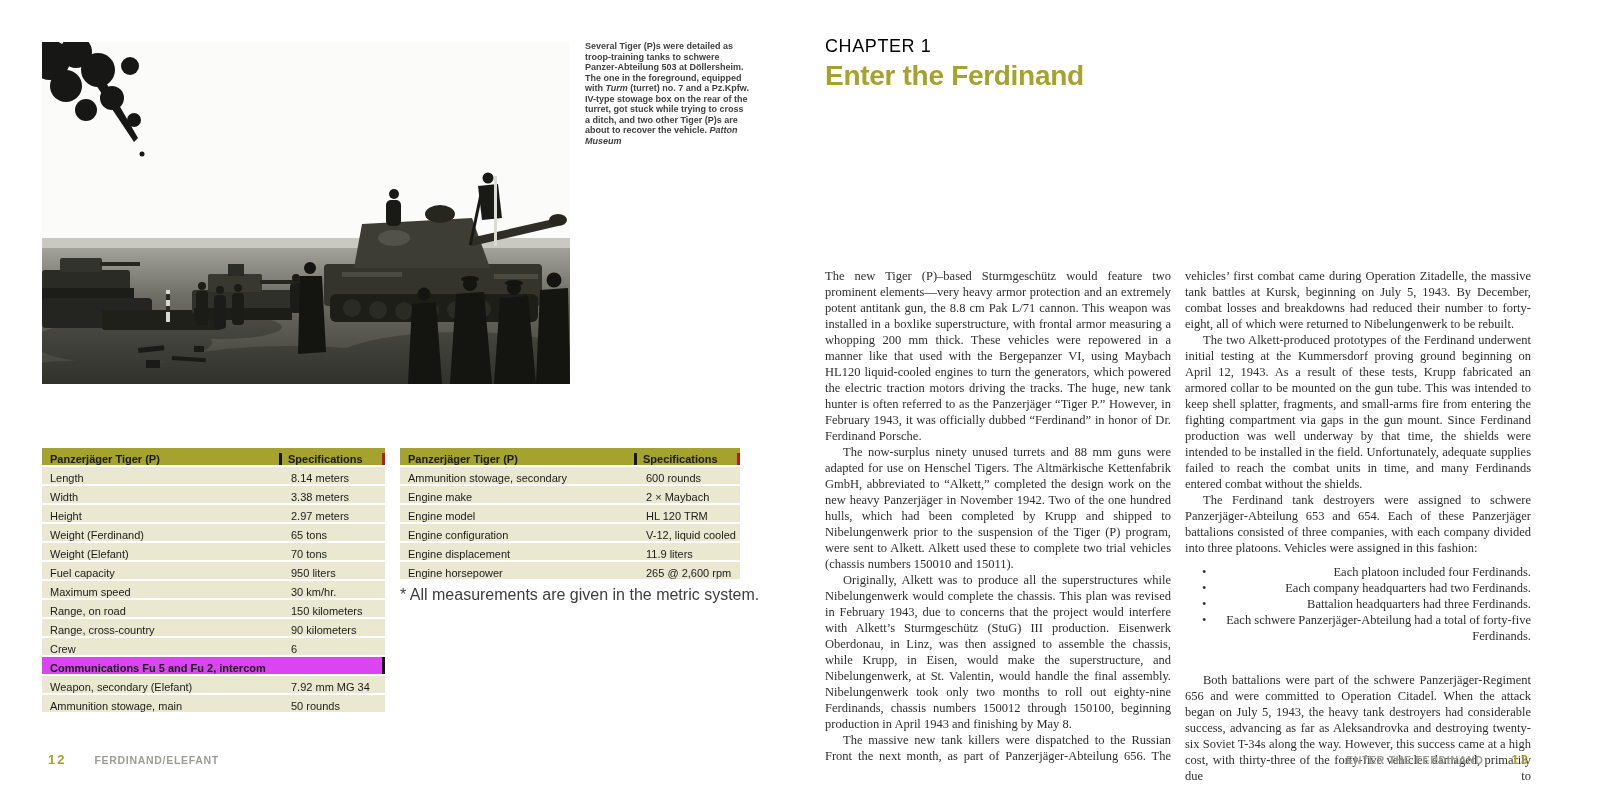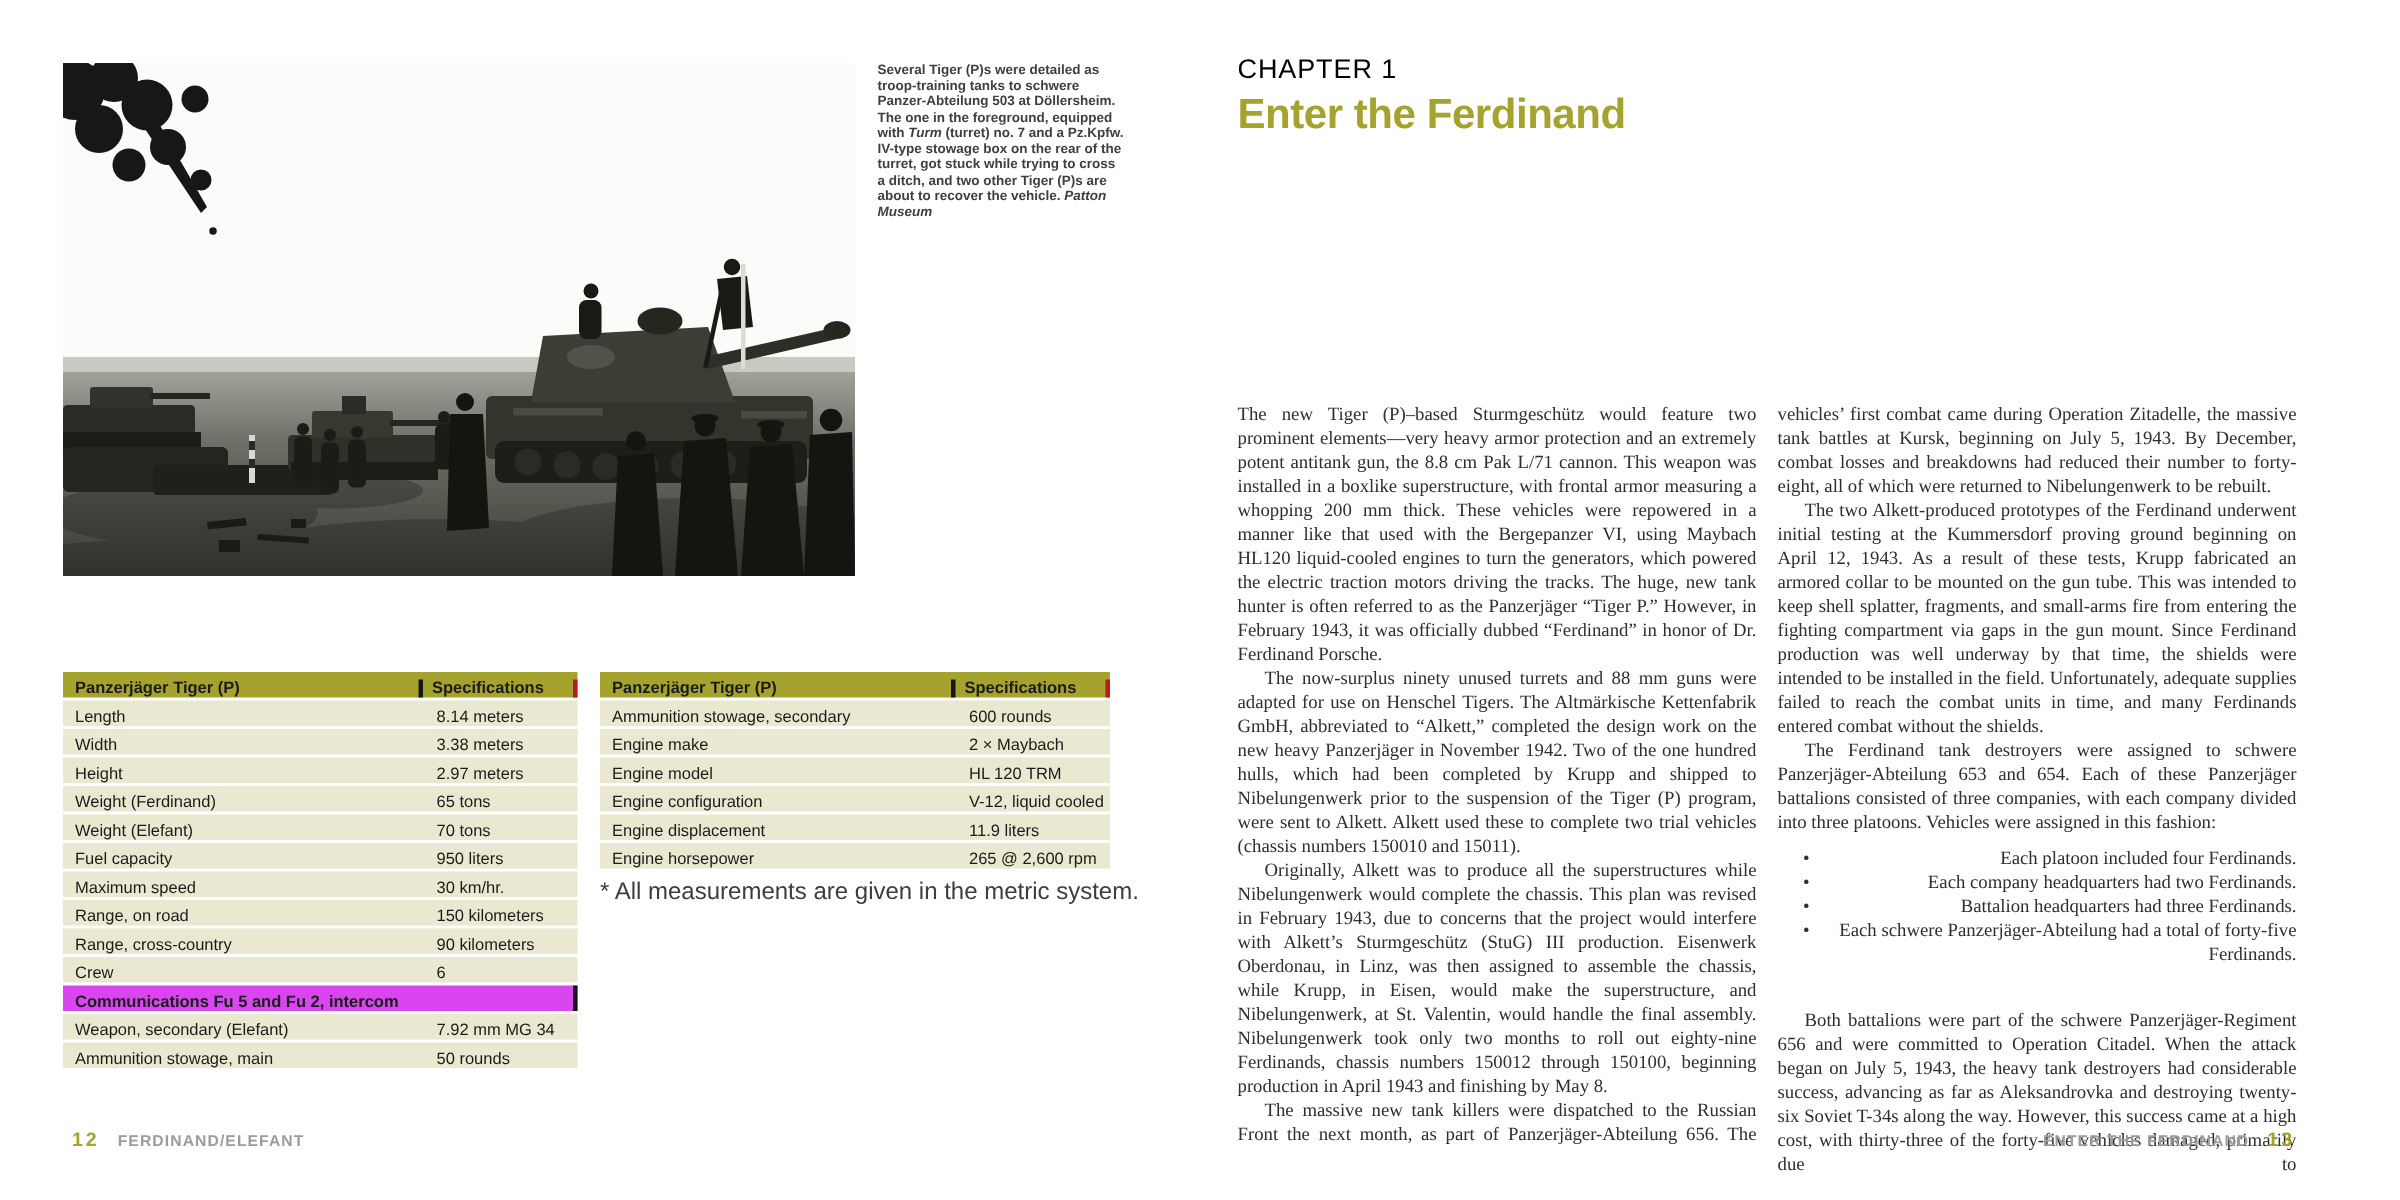--- a/index.html
+++ b/index.html
@@ -28,21 +28,21 @@
   #table-1{left:400px;width:340px}
   .t-row{display:flex;height:17px;margin-bottom:2px;background:#ebe8d1;align-items:flex-end}
   .t-row .lbl{flex:1;display:flex;align-items:center;padding-left:8px}
   .t-row .val{width:94px;display:flex;align-items:center;padding-left:8px}
   .t-head{background:#a5a22e;font-weight:bold}
   .t-head .val{border-left:3px solid #161616;border-right:3px solid #b91c1c;padding-left:6px}
   .t-section{background:#d946ef;font-weight:bold;border-right:3px solid #161616}
   #footnote{position:absolute;left:400px;top:586px;font-size:16px;color:#3d3d3d}
 
   
-  .footer{position:absolute;top:752px;display:flex;align-items:baseline;gap:12px}
+  .footer{position:absolute;top:752px;display:flex;align-items:baseline;gap:28px}
   #footer-left{left:48px}
   #footer-right{right:70px}
   .pagenum{color:#a5a22e;font-weight:bold;font-size:13px;letter-spacing:2px}
   .foottitle{color:#9c9c98;font-weight:bold;font-size:10.5px;letter-spacing:.7px}
 
   
   #chapter{position:absolute;left:25px;top:36px}
   #chapter-label{font-size:18px;color:#000000;letter-spacing:.6px}
   #chapter-title{font-size:28px;font-weight:bold;color:#a5a22e;margin-top:3px;letter-spacing:-.3px}
 

